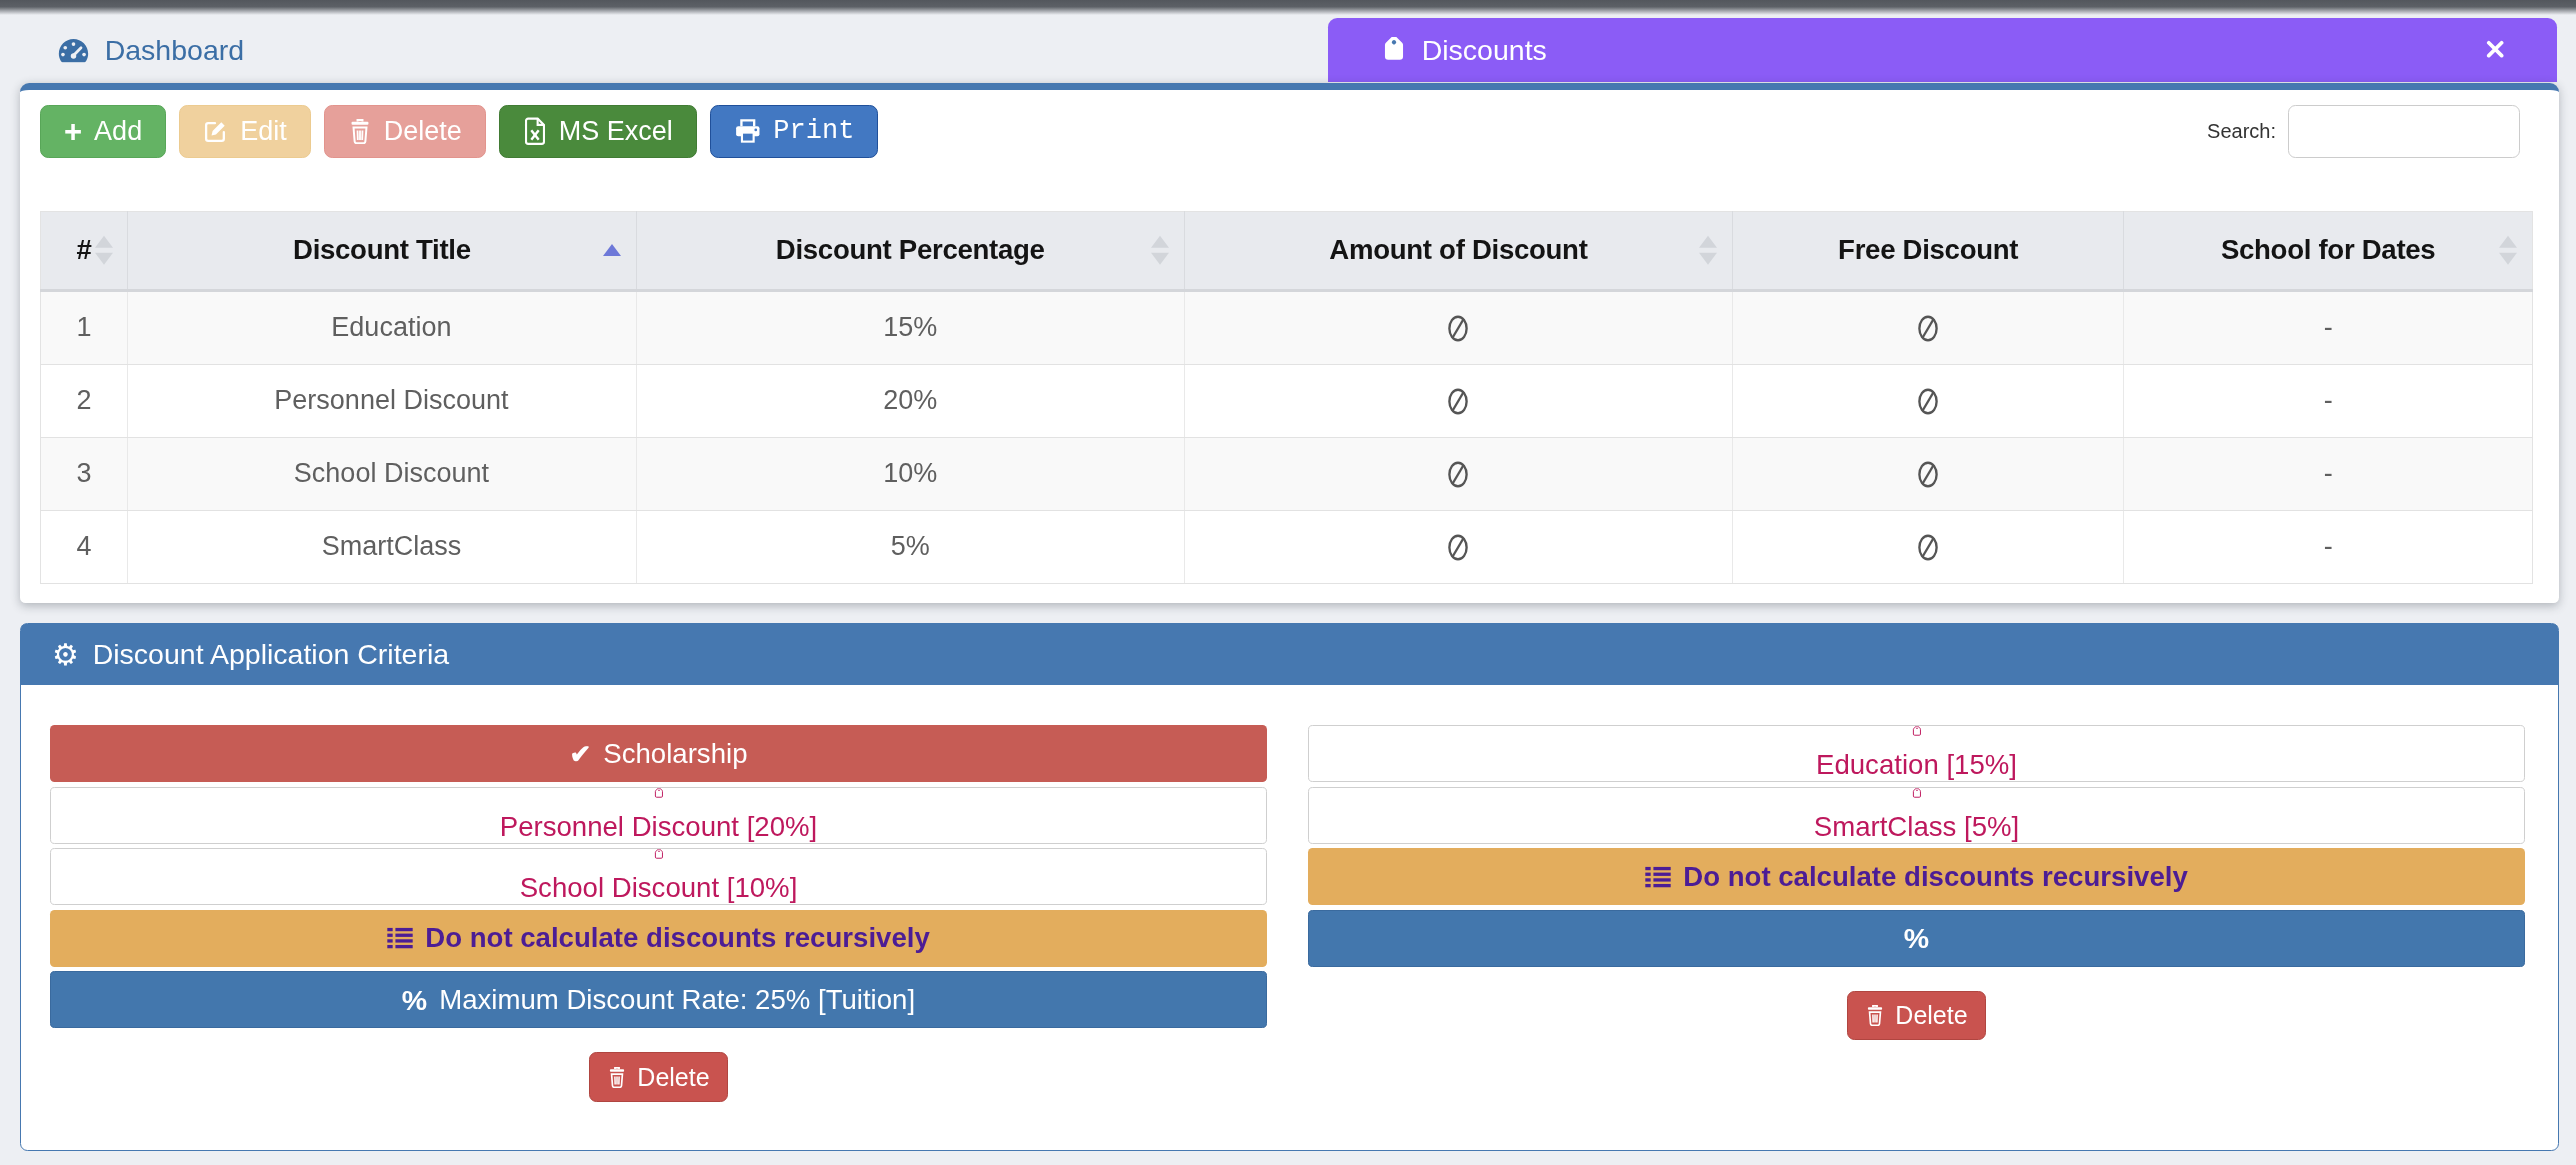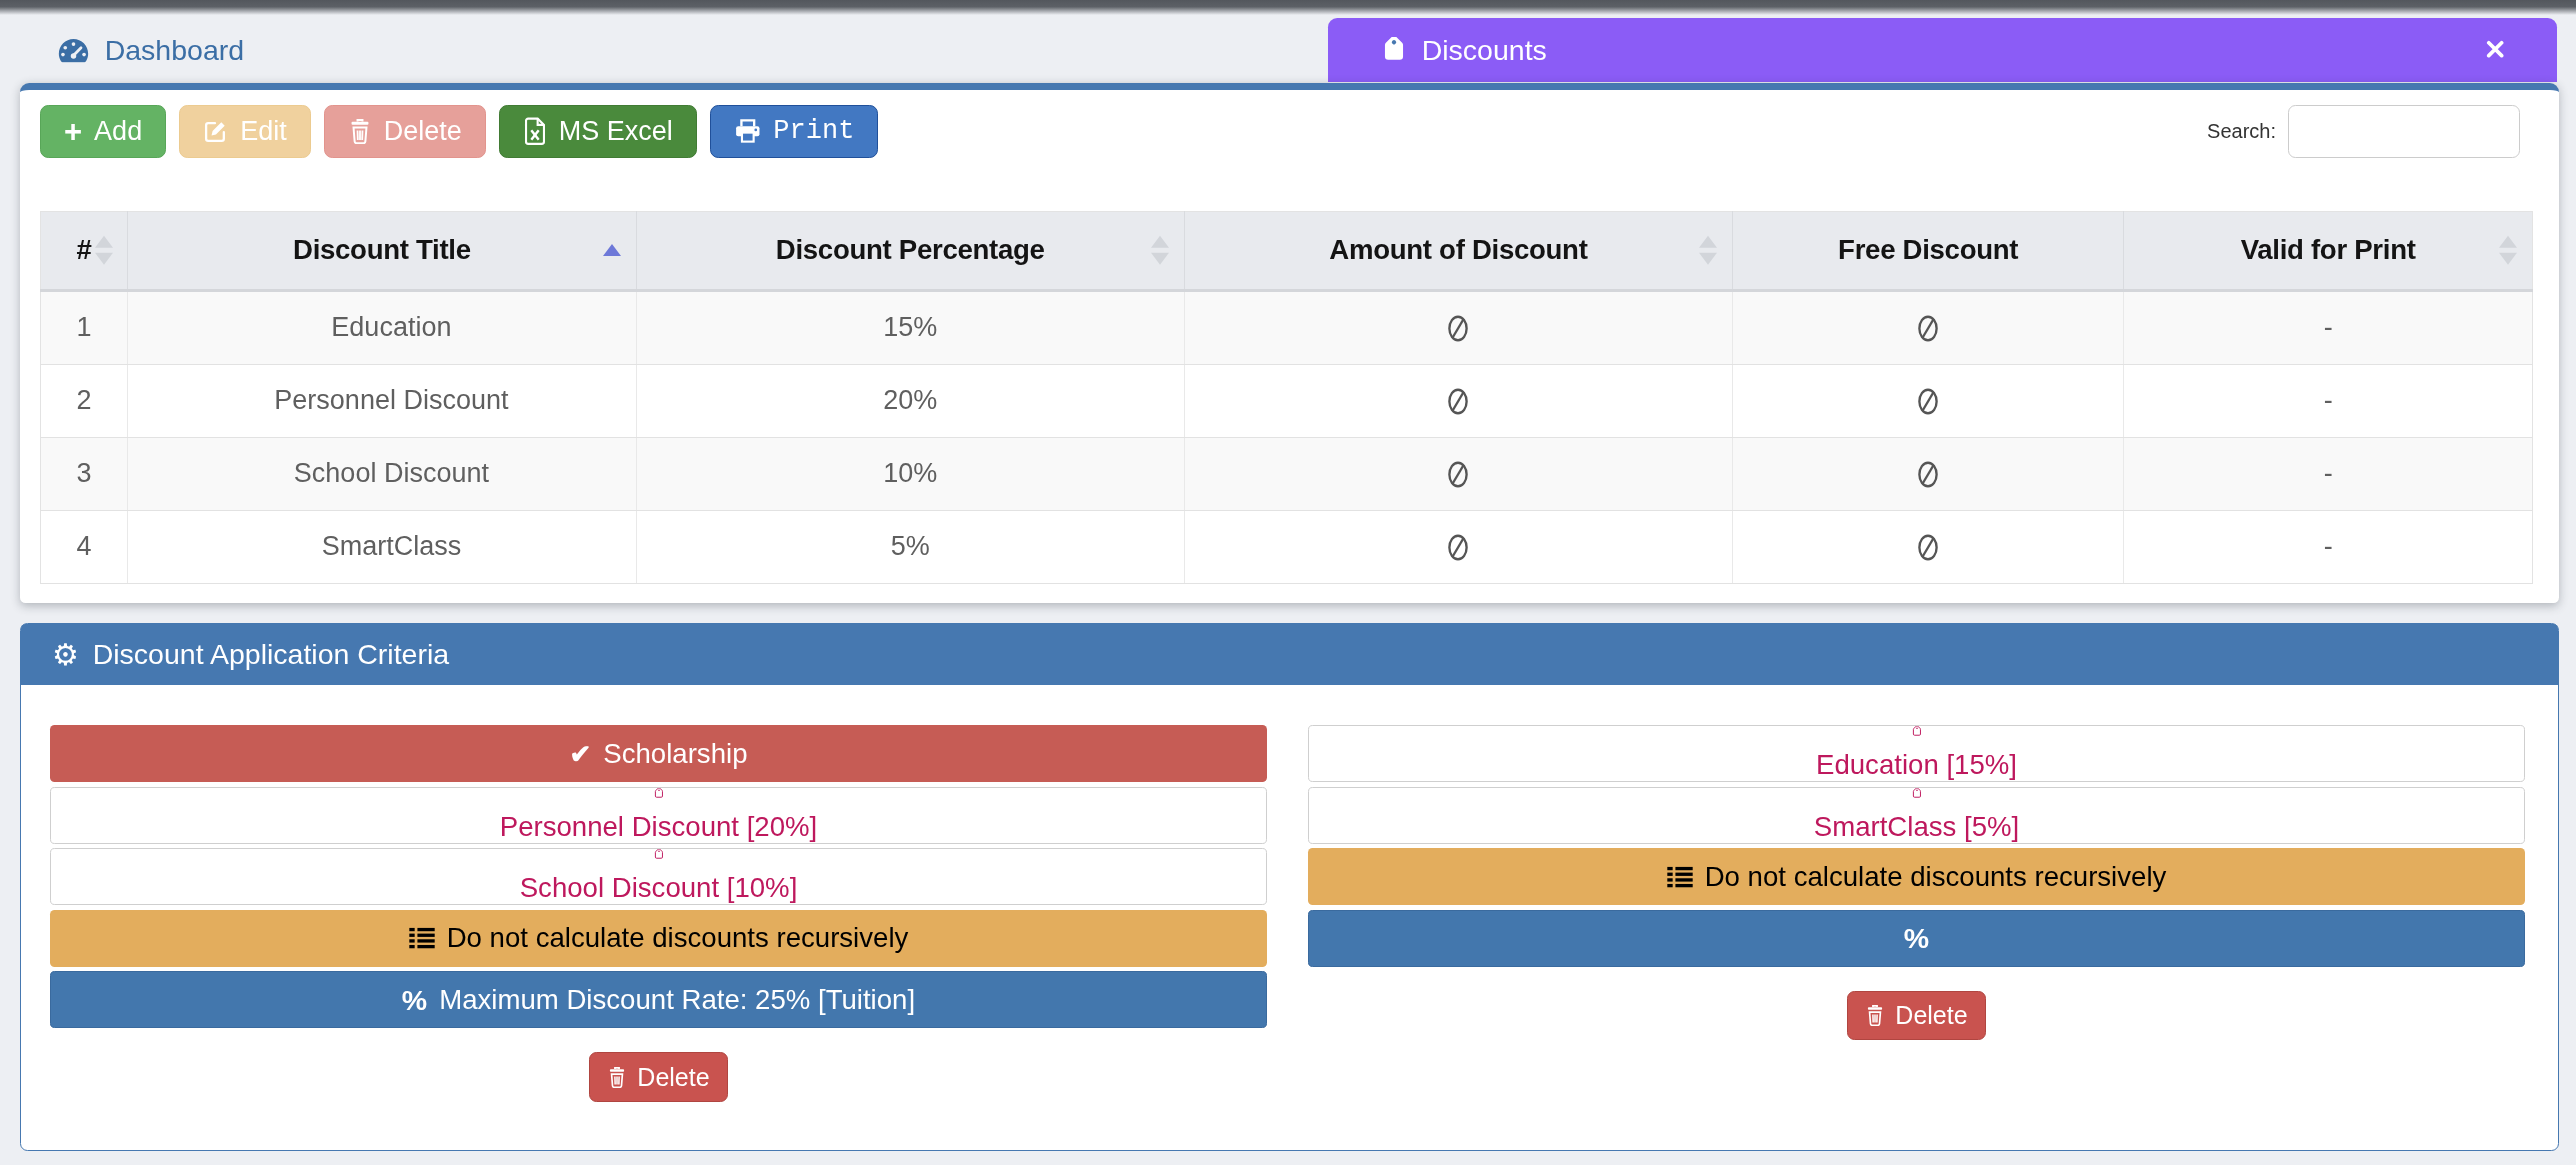--- a/index.html
+++ b/index.html
@@ -74,21 +74,21 @@
     gap:13.8px; padding:0 31px; font-size:28.5px; border-radius:4.6px 4.6px 0 0; }
   .gear{ font-size:30px; line-height:1; }
   .criteria-body{ position:relative; }
   .panel{ position:absolute; top:40px; width:1217px; }
   .panel-left{ left:29px; }
   .panel-right{ left:1287px; }
   .citem{ height:57px; margin-bottom:4.6px; border-radius:4.6px; display:flex; align-items:center;
     justify-content:center; gap:12px; font-size:27.6px; box-sizing:border-box; cursor:pointer; }
   .citem-scholarship{ background:#c65c55; color:#fff; }
   .citem-white{ background:#fff; border:1.8px solid #cfcfcf; color:#be185d;flex-direction:column; }
-  .citem-orange{ background:#e3ad5d; color:#000000; }
+  .citem-orange{ background:#e3ad5d; color:#4c1d95;font-weight:bold; }
   .citem-blue{ background:#4377ad; color:#fff; border:1.8px solid #3a6a9e; }
   .check-ico{ font-size:26px; font-weight:bold; line-height:1; }
   .pct-ico{ font-size:28.5px; font-weight:bold; line-height:1; }
   .delete-row{ text-align:center; margin-top:24px; }
   .btn-del{ display:inline-flex; align-items:center; gap:10px; background:#c9534f;
     border:1.8px solid #b04540; color:#fff; font-size:25px; padding:9.2px 17.5px; border-radius:7.4px;
     cursor:pointer; }
 </style>
 </head>
 <body>
@@ -254,21 +254,21 @@
             <span>Amount of Discount</span>
             <span class="sort">
                 <span class="tri-up"></span>
                 <span class="tri-down"></span>
               </span>
           </th>
           <th>
             <span>Free Discount</span>
           </th>
           <th>
-            <span>Valid for Print</span>
+            <span>School for Dates</span>
             <span class="sort">
                 <span class="tri-up"></span>
                 <span class="tri-down"></span>
               </span>
           </th>
         </tr>
       </thead>
       <tbody>
         <tr>
           <td>1</td>

